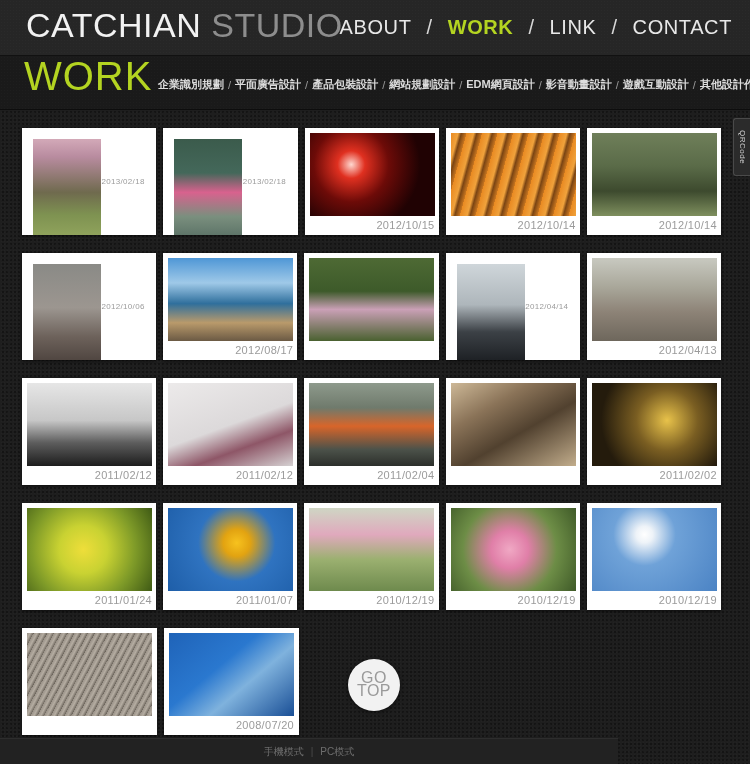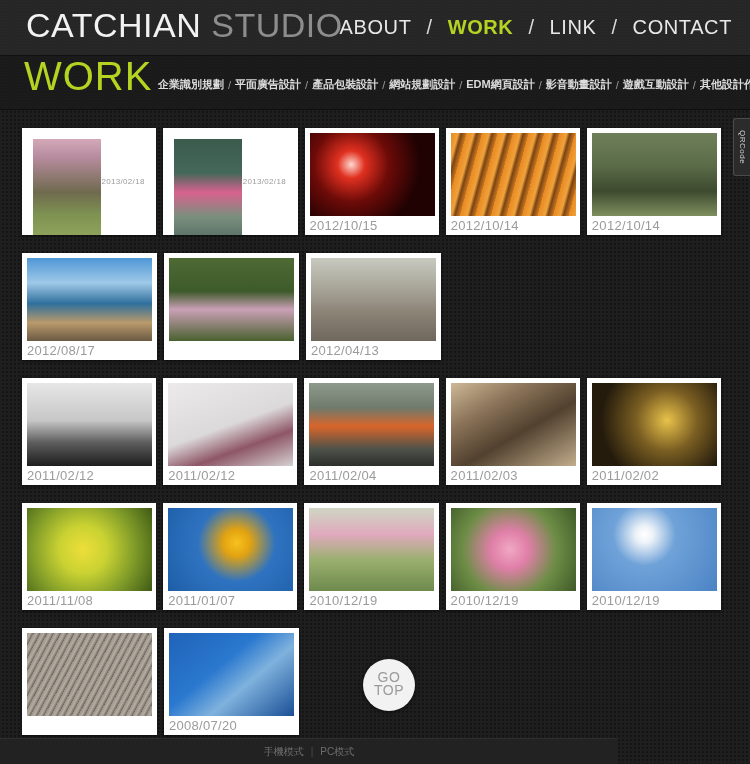--- a/index.html
+++ b/index.html
@@ -137,22 +137,22 @@
   
   .card.landscape { flex-direction: column; padding: 5px 5px 0 5px; }
   .card.landscape .thumb {
     width: 125px; height: 83px;
     background-size: cover;
     background-position: center;
   }
   .card.landscape .cap {
     width: 125px; height: 19px;
     line-height: 19px;
-    text-align: left;
-    font-size: 13px;
+    text-align: right;
+    font-size: 11px;
     color: #9b9b9b;
     letter-spacing: .3px;
   }
   
   .card.portrait { flex-direction: row; padding: 11px; align-items: stretch; }
   .card.portrait .thumb {
     width: 68px; height: 97px;
     background-size: cover;
     background-position: center;
     flex: none;
@@ -163,28 +163,28 @@
     align-items: center;
     justify-content: center;
     font-size: 8px;
     color: #9b9b9b;
     letter-spacing: .3px;
   }
 
   
   .go-top {
     position: absolute;
-    left: 363px;
+    left: 348px;
     top: 659px;
     width: 52px;
     height: 52px;
     border-radius: 50%;
     background: #f2f2f2;
     color: #9a9a9a;
-    font-size: 14px;
+    font-size: 16px;
     line-height: 13px;
     text-align: center;
     padding-top: 12px;
     box-shadow: 0 1px 4px rgba(0,0,0,.55);
     letter-spacing: .5px;
   }
 
   
   .site-footer {
     position: absolute;
@@ -262,58 +262,65 @@
       <div class="card landscape">
         <div class="thumb" style="background: repeating-linear-gradient(105deg, rgb(233, 138, 34) 0px, rgb(240, 162, 60) 7px, rgb(122, 68, 19) 10px, rgb(201, 118, 31) 15px) 0% 0% / cover, linear-gradient(rgb(224, 138, 40), rgb(184, 106, 28));"></div>
         <div class="cap">2012/10/14</div>
       </div>
       <div class="card landscape">
         <div class="thumb" style="background: linear-gradient(rgb(111, 127, 90) 0%, rgb(90, 107, 72) 40%, rgb(61, 74, 46) 70%, rgb(126, 143, 94) 100%) 0% 0% / cover;"></div>
         <div class="cap">2012/10/14</div>
       </div>
     </div>
     <div class="grid-row">
+      <div class="card portrait">
+        <div class="thumb" style="background: linear-gradient(rgb(138, 138, 134) 0%, rgb(156, 150, 144) 45%, rgb(109, 98, 91) 75%, rgb(79, 69, 64) 100%) 0% 0% / cover;"></div>
+        <div class="cap">2012/10/06</div>
+      </div>
       <div class="card landscape">
         <div class="thumb" style="background: linear-gradient(rgb(79, 151, 214) 0%, rgb(159, 201, 232) 30%, rgb(47, 111, 156) 55%, rgb(185, 154, 107) 78%, rgb(107, 90, 68) 100%) 0% 0% / cover;"></div>
         <div class="cap">2012/08/17</div>
       </div>
       <div class="card landscape">
         <div class="thumb" style="background: linear-gradient(rgb(78, 106, 52) 0%, rgb(61, 90, 42) 40%, rgb(202, 160, 182) 62%, rgb(74, 97, 48) 100%) 0% 0% / cover;"></div>
       </div>
+      <div class="card portrait">
+        <div class="thumb" style="background: linear-gradient(rgb(207, 214, 218) 0%, rgb(174, 182, 187) 42%, rgb(60, 65, 70) 70%, rgb(29, 32, 36) 100%) 0% 0% / cover;"></div>
+        <div class="cap">2012/04/14</div>
+      </div>
       <div class="card landscape">
         <div class="thumb" style="background: linear-gradient(rgb(200, 201, 192) 0%, rgb(169, 167, 154) 35%, rgb(141, 131, 119) 65%, rgb(110, 103, 92) 100%) 0% 0% / cover;"></div>
         <div class="cap">2012/04/13</div>
       </div>
     </div>
     <div class="grid-row">
       <div class="card landscape">
         <div class="thumb" style="background: linear-gradient(rgb(230, 230, 230) 0%, rgb(199, 199, 199) 45%, rgb(93, 93, 93) 72%, rgb(29, 29, 29) 100%) 0% 0% / cover;"></div>
         <div class="cap">2011/02/12</div>
       </div>
       <div class="card landscape">
         <div class="thumb" style="background: linear-gradient(160deg, rgb(236, 234, 234) 0%, rgb(220, 217, 218) 50%, rgb(142, 86, 103) 72%, rgb(213, 209, 210) 100%) 0% 0% / cover;"></div>
         <div class="cap">2011/02/12</div>
       </div>
       <div class="card landscape">
         <div class="thumb" style="background: linear-gradient(rgb(142, 154, 140) 0%, rgb(111, 122, 108) 30%, rgb(216, 101, 42) 52%, rgb(76, 82, 74) 80%, rgb(44, 47, 43) 100%) 0% 0% / cover;"></div>
         <div class="cap">2011/02/04</div>
       </div>
       <div class="card landscape">
         <div class="thumb" style="background: linear-gradient(150deg, rgb(205, 184, 151) 0%, rgb(138, 115, 88) 30%, rgb(81, 65, 47) 58%, rgb(194, 173, 140) 100%) 0% 0% / cover;"></div>
-        <div class="cap">2011/02/03</div>
       </div>
       <div class="card landscape">
         <div class="thumb" style="background: radial-gradient(circle at 60% 45%, rgb(232, 194, 74) 0%, rgb(122, 94, 34) 35%, rgb(36, 27, 12) 75%) 0% 0% / cover, linear-gradient(rgb(58, 45, 18), rgb(18, 13, 5));"></div>
         <div class="cap">2011/02/02</div>
       </div>
     </div>
     <div class="grid-row">
       <div class="card landscape">
         <div class="thumb" style="background: radial-gradient(circle at 45% 50%, rgb(238, 222, 58) 0%, rgb(201, 210, 50) 30%, rgb(126, 154, 40) 65%, rgb(63, 90, 21) 100%) 0% 0% / cover;"></div>
-        <div class="cap">2011/11/08</div>
+        <div class="cap">2011/01/24</div>
       </div>
       <div class="card landscape">
         <div class="thumb" style="background: radial-gradient(circle at 55% 42%, rgb(247, 194, 30) 0%, rgb(226, 163, 17) 16%, rgb(47, 115, 192) 46%, rgb(30, 94, 168) 100%) 0% 0% / cover;"></div>
         <div class="cap">2011/01/07</div>
       </div>
       <div class="card landscape">
         <div class="thumb" style="background: linear-gradient(rgb(207, 214, 196) 0%, rgb(224, 169, 189) 32%, rgb(155, 176, 112) 62%, rgb(110, 138, 77) 100%) 0% 0% / cover;"></div>
         <div class="cap">2010/12/19</div>
       </div>
       <div class="card landscape">

